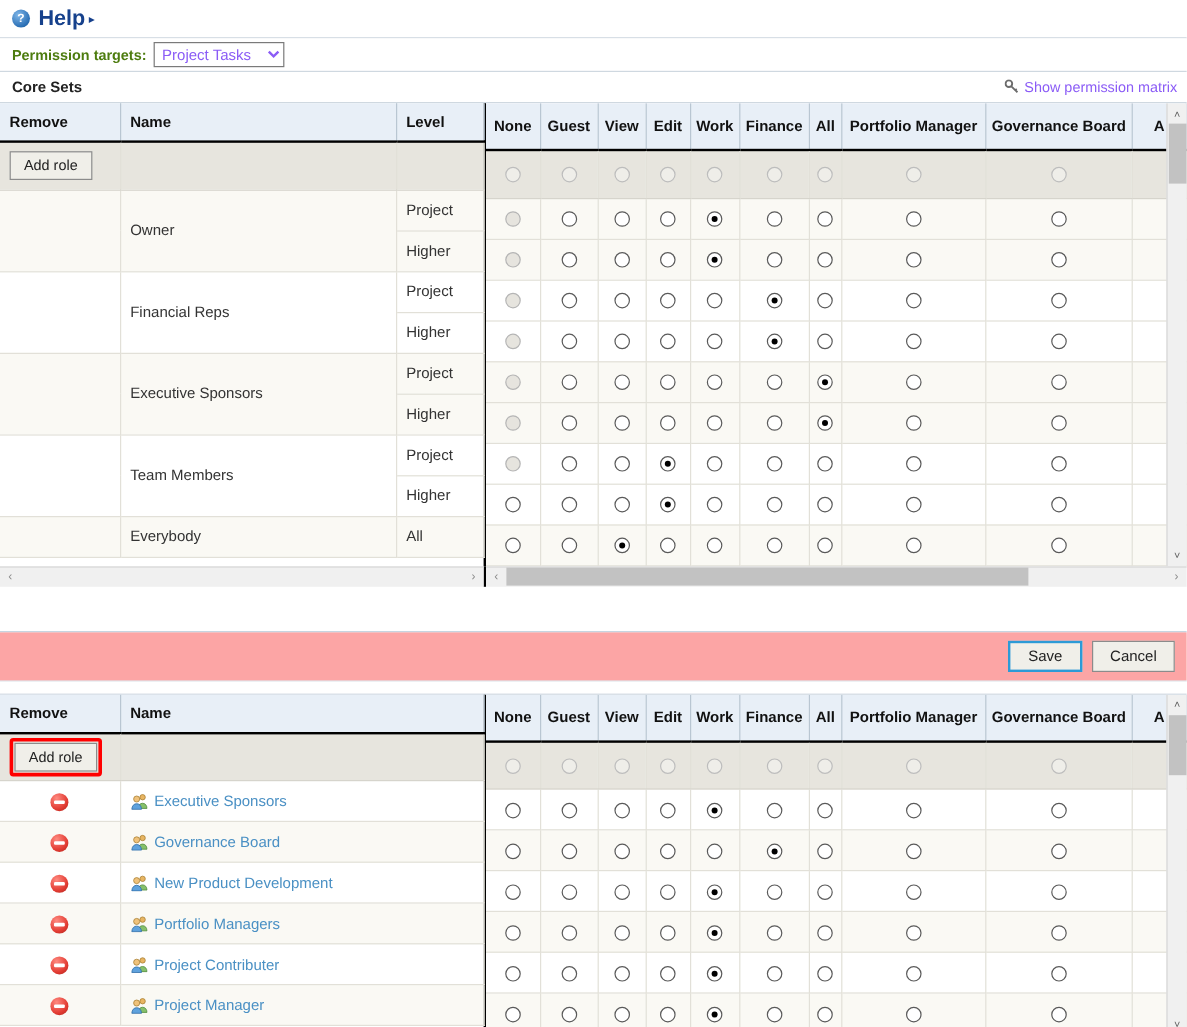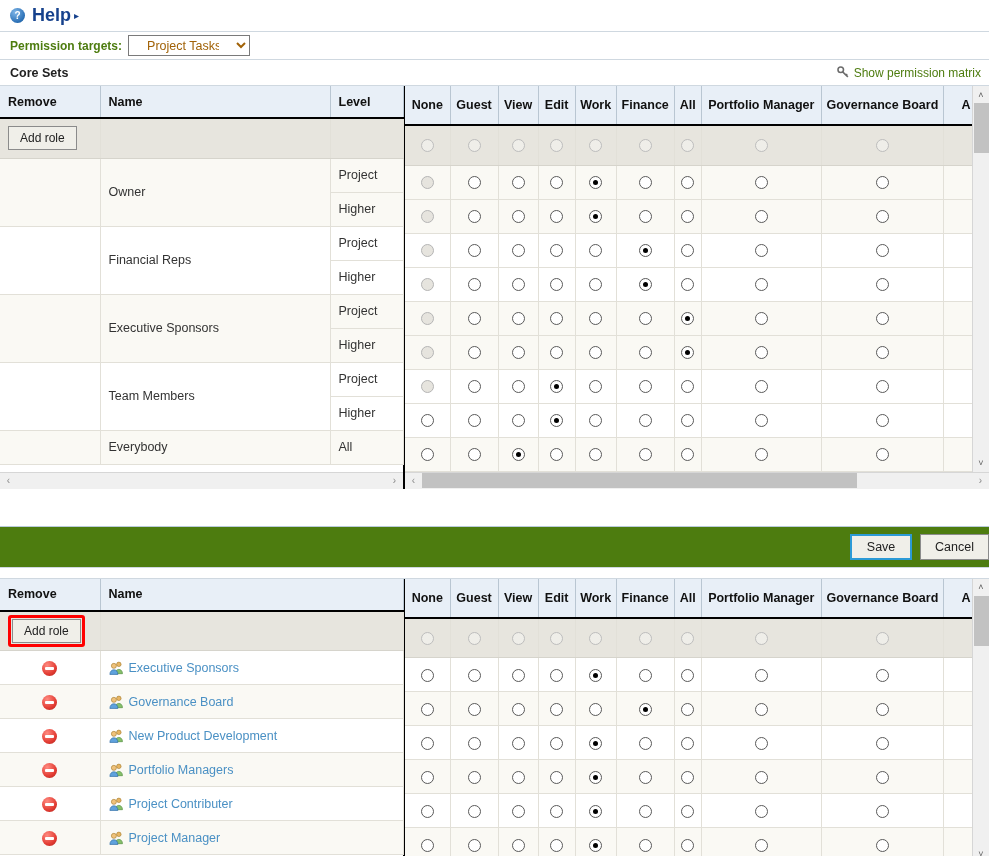--- a/index.html
+++ b/index.html
@@ -32,34 +32,34 @@
 
   
   .target-bar {
     height: 28px; border-bottom: 1px solid #cfd8e0;
     display: flex; align-items: center; padding-left: 10px;
     background: #fff;
   }
   .target-label { color: #4d7c0f; font-weight: bold; font-size: 12px; margin-right: 6px; }
   .target-select {
     font-family: "Liberation Sans", sans-serif; font-size: 12.5px;
-    height: 21px; width: 122px; padding: 0 14px;
-    border: 1px solid #7a7a7a; background: #fff; color: #a16207;
+    height: 21px; width: 109px; padding: 0 2px;
+    border: 1px solid #7a7a7a; background: #fff; color: #8b5cf6;
     border-radius: 0;
   }
 
   
   .panel { border: 1px solid #cfd8e0; background: #fff; }
   .panel-title {
     height: 26px; display:flex; align-items:center; justify-content: space-between;
     padding: 0 8px 0 10px; font-weight: bold; font-size: 12.5px; color:#222;
     border-bottom: 1px solid #cfd8e0; background: #fff;
   }
   .matrix-link {
-    font-weight: normal; color: #4d7c0f; font-size: 12px;
+    font-weight: normal; color: #8b5cf6; font-size: 12px;
     display: flex; align-items: center; gap: 4px; cursor: pointer;
   }
   .matrix-link .key-ico { display:inline-block; width:13px; height:13px; }
 
   
   .grid-wrap { display: flex; position: relative; }
   .left-pane { width: 405px; flex: 0 0 405px; position: relative; border-right: 2px solid #000; }
   .right-pane { flex: 1 1 auto; position: relative; overflow: hidden; }
 
   table.g { border-collapse: collapse; table-layout: fixed; width: 100%; }
@@ -138,21 +138,21 @@
     color:#8a8a8a; font-size: 10px; cursor: pointer; flex: 0 0 17px;
   }
   .hscroll .htrack { flex: 1 1 auto; height: 17px; position: relative; }
   .hscroll .hthumb { position:absolute; top:1px; left:0; height: 15px; background: #c2c2c2; cursor:pointer; }
 
   .scroll-row { display: flex; }
   .scroll-left { width: 405px; flex: 0 0 405px; border-right: 2px solid #000; }
   .scroll-right { flex: 1 1 auto; }
 
   .footer-area { height: 38px; background:#fff; border-bottom:1px solid #b9cbda; }
-  .btn-bar { height: 40px; display:flex; align-items:center; justify-content:flex-end; gap: 8px; background:#4d7c0f; }
+  .btn-bar { height: 40px; display:flex; align-items:center; justify-content:flex-end; gap: 8px; padding-right: 10px; background:#fca5a5; }
   .btn {
     font-family: "Liberation Sans", sans-serif; font-size: 12.5px;
     min-width: 62px; padding: 5px 14px; background: #f0efe9;
     border: 1px solid #8b8b8b; color: #222; cursor: pointer;
   }
   .btn.primary { border: 2px solid #2c9ad6; padding: 4px 13px; }
   .spacer { height: 10px; background: #fff; }
 </style>
 </head>
 <body>

